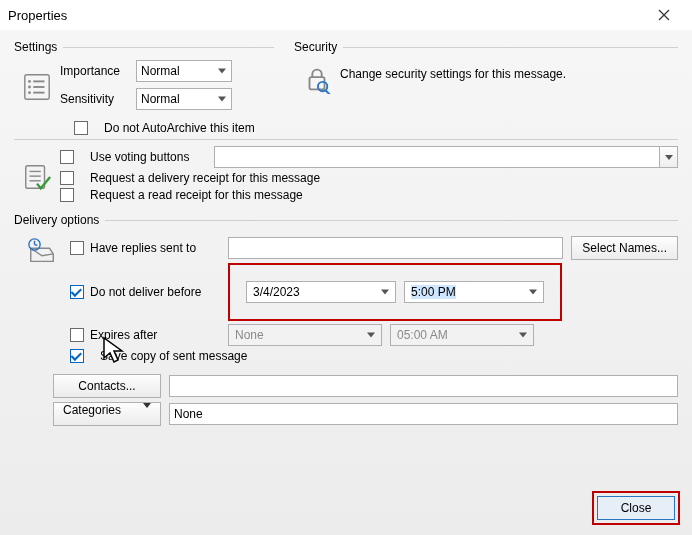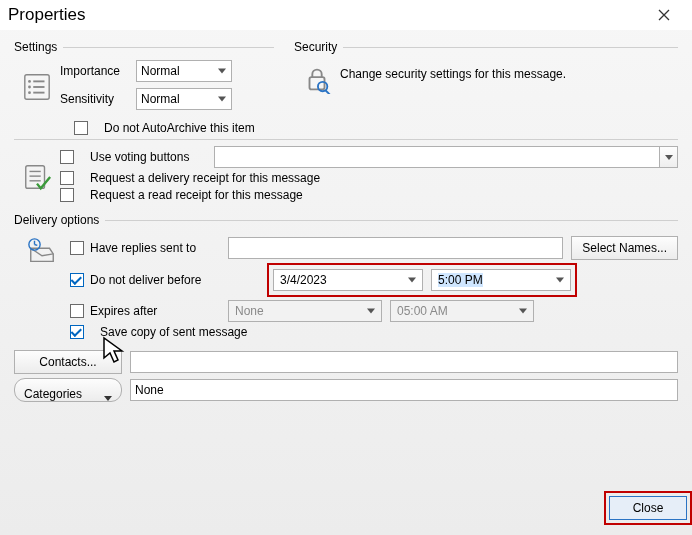--- a/index.html
+++ b/index.html
@@ -20,21 +20,21 @@
     background: linear-gradient(#f7f7f7, #ececec);
     position: relative;
   }
   .titlebar {
     height: 30px;
     display: flex;
     align-items: center;
     padding: 0 8px;
     background: #fff;
   }
-  .titlebar .title { flex: 1; font-size: 17px; }
+  .titlebar .title { flex: 1; font-size: 13px; }
   .titlebar .close {
     width: 40px;
     height: 28px;
     display: flex;
     align-items: center;
     justify-content: center;
     font-size: 14px;
   }
   .body {
     padding: 6px 14px 6px 14px;
@@ -145,30 +145,30 @@
   .delivery-grid .left { width: 56px;}
   .delivery-grid .right { flex:1;}
   .field-row { display:flex; align-items:center; gap:8px; margin:3px 0;}
   .field-row .chklabel { width: 150px; display:flex; align-items:center; gap:6px;}
   .dtcombo { height:22px; border:1px solid #b0b0b0; background:#fff; display:flex;align-items:center; padding:0 18px 0 6px; position:relative; min-width:140px;}
   .dtcombo::after{
     content:""; position:absolute; right:6px; top:50%;
     width:0;height:0;border-left:4px solid transparent;border-right:4px solid transparent;border-top:5px solid #555;transform:translateY(-50%);
   }
   .dtcombo.dis { background:#f2f2f2; color:#8a8a8a;}
-  .redbox { border:2px solid #c00000; padding:4px; display:flex; gap:8px;margin-left:39px;}
+  .redbox { border:2px solid #c00000; padding:16px; display:flex; gap:8px;}
   .selected-text { background:#cfe6ff;}
   .bottom-row { display:flex; align-items:center; margin:4px 0;}
-  .bottom-row .btnwrap { width: 116px;}
+  .bottom-row .btnwrap { width: 116px; margin-left: 39px;}
   .bottom-row .fld { flex:1;}
-  .cat-btn { display:inline-flex; align-items:flex-end; gap:20px;border-radius:11px; }
+  .cat-btn { display:inline-flex; align-items:flex-start; gap:20px; }
   .cat-btn .tri { width:0;height:0;border-left:4px solid transparent;border-right:4px solid transparent;border-top:5px solid #333; margin-left:2px;}
   .footer {
     position:absolute;
-    right: 0;
+    right: 12px;
     bottom: 10px;
   }
   .footer .close-btn {
     width: 78px;
     background:#e6eef8;
     border:1px solid #2a73c4;
     color:#000;
   }
   .footer-redbox { border:2px solid #c00000; padding:3px; display:inline-block;}
   .cursor {

